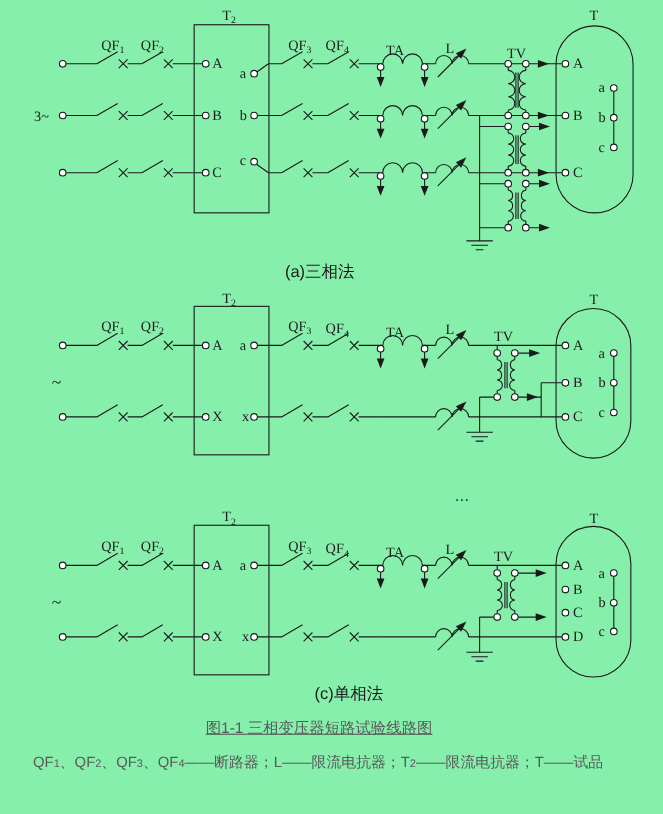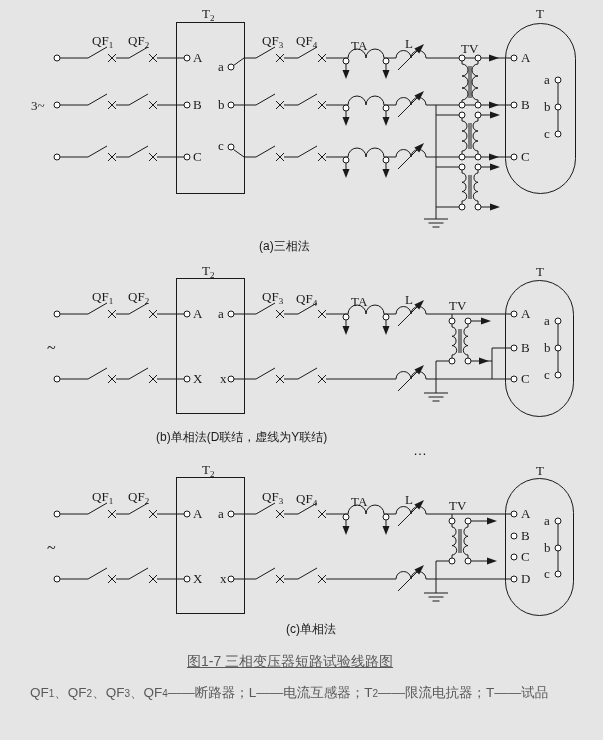--- a/index.html
+++ b/index.html
@@ -1,27 +1,27 @@
 <!DOCTYPE html>
 <html><head>
 <meta charset="utf-8">
 <style>
   html,body{margin:0;padding:0;background:#ffffff;}
-  .page{position:relative;width:603px;height:740px;background:#e5e5e5;overflow:hidden;
+  .page{position:relative;width:603px;height:740px;background:#86efac;overflow:hidden;
         font-family:"Liberation Sans","DejaVu Sans",sans-serif;}
   svg.circuit{position:absolute;left:0;top:0;}
   svg.circuit line,svg.circuit path,svg.circuit rect,svg.circuit circle{
       stroke:#1a1a1a;stroke-width:1;fill:none;}
   svg.circuit circle.term{fill:#ffffff;}
   svg.circuit polygon{fill:#1a1a1a;stroke:none;}
   svg.circuit text{fill:#1a1a1a;stroke:none;
       font-family:"Liberation Serif","DejaVu Serif",serif;font-size:13px;}
   svg.circuit text.big{font-size:16px;}
   svg.circuit tspan.sub{font-size:9px;}
-  .cap{position:absolute;font-size:12px;color:#1a1a1a;white-space:nowrap;}
+  .cap{position:absolute;font-size:15px;color:#1a1a1a;white-space:nowrap;}
   .dots{position:absolute;left:413px;top:442px;font-size:14px;color:#1a1a1a;}
   .figcap{position:absolute;left:187px;top:653px;font-size:14px;color:#595959;
       text-decoration:underline;white-space:nowrap;}
   .leg{position:absolute;font-size:13.5px;color:#595959;white-space:nowrap;}
   .leg .sub{font-size:10px;}
   #legend1{left:30px;top:684px;}
   #legend2{left:11px;top:710px;}
 </style>
 </head>
 <body>
@@ -277,22 +277,21 @@
   <text x="521" y="540">B</text>
   <text x="521" y="561">C</text>
   <text x="521" y="583">D</text>
   <text x="544" y="525">a</text>
   <text x="544" y="552">b</text>
   <text x="544" y="578">c</text>
 </g>
 </svg>
 
 <div class="cap" style="left:259px;top:238px;">(a)三相法</div>
-<div class="cap" style="left:156px;top:429px;">(b)单相法(D联结，虚线为Y联结)</div>
 <div class="dots">…</div>
 <div class="cap" style="left:286px;top:621px;">(c)单相法</div>
 
-<div class="figcap">图1-7 三相变压器短路试验线路图</div>
-
-<div class="leg" id="legend1"><span>QF</span><span class="sub">1</span><span>、QF</span><span class="sub">2</span><span>、QF</span><span class="sub">3</span><span>、QF</span><span class="sub">4</span><span>——断路器；L——电流互感器；T</span><span class="sub">2</span><span>——限流电抗器；T——试品</span></div>
+<div class="figcap">图1-1 三相变压器短路试验线路图</div>
+
+<div class="leg" id="legend1"><span>QF</span><span class="sub">1</span><span>、QF</span><span class="sub">2</span><span>、QF</span><span class="sub">3</span><span>、QF</span><span class="sub">4</span><span>——断路器；L——限流电抗器；T</span><span class="sub">2</span><span>——限流电抗器；T——试品</span></div>
 
 
 </div>
 
 </body></html>

